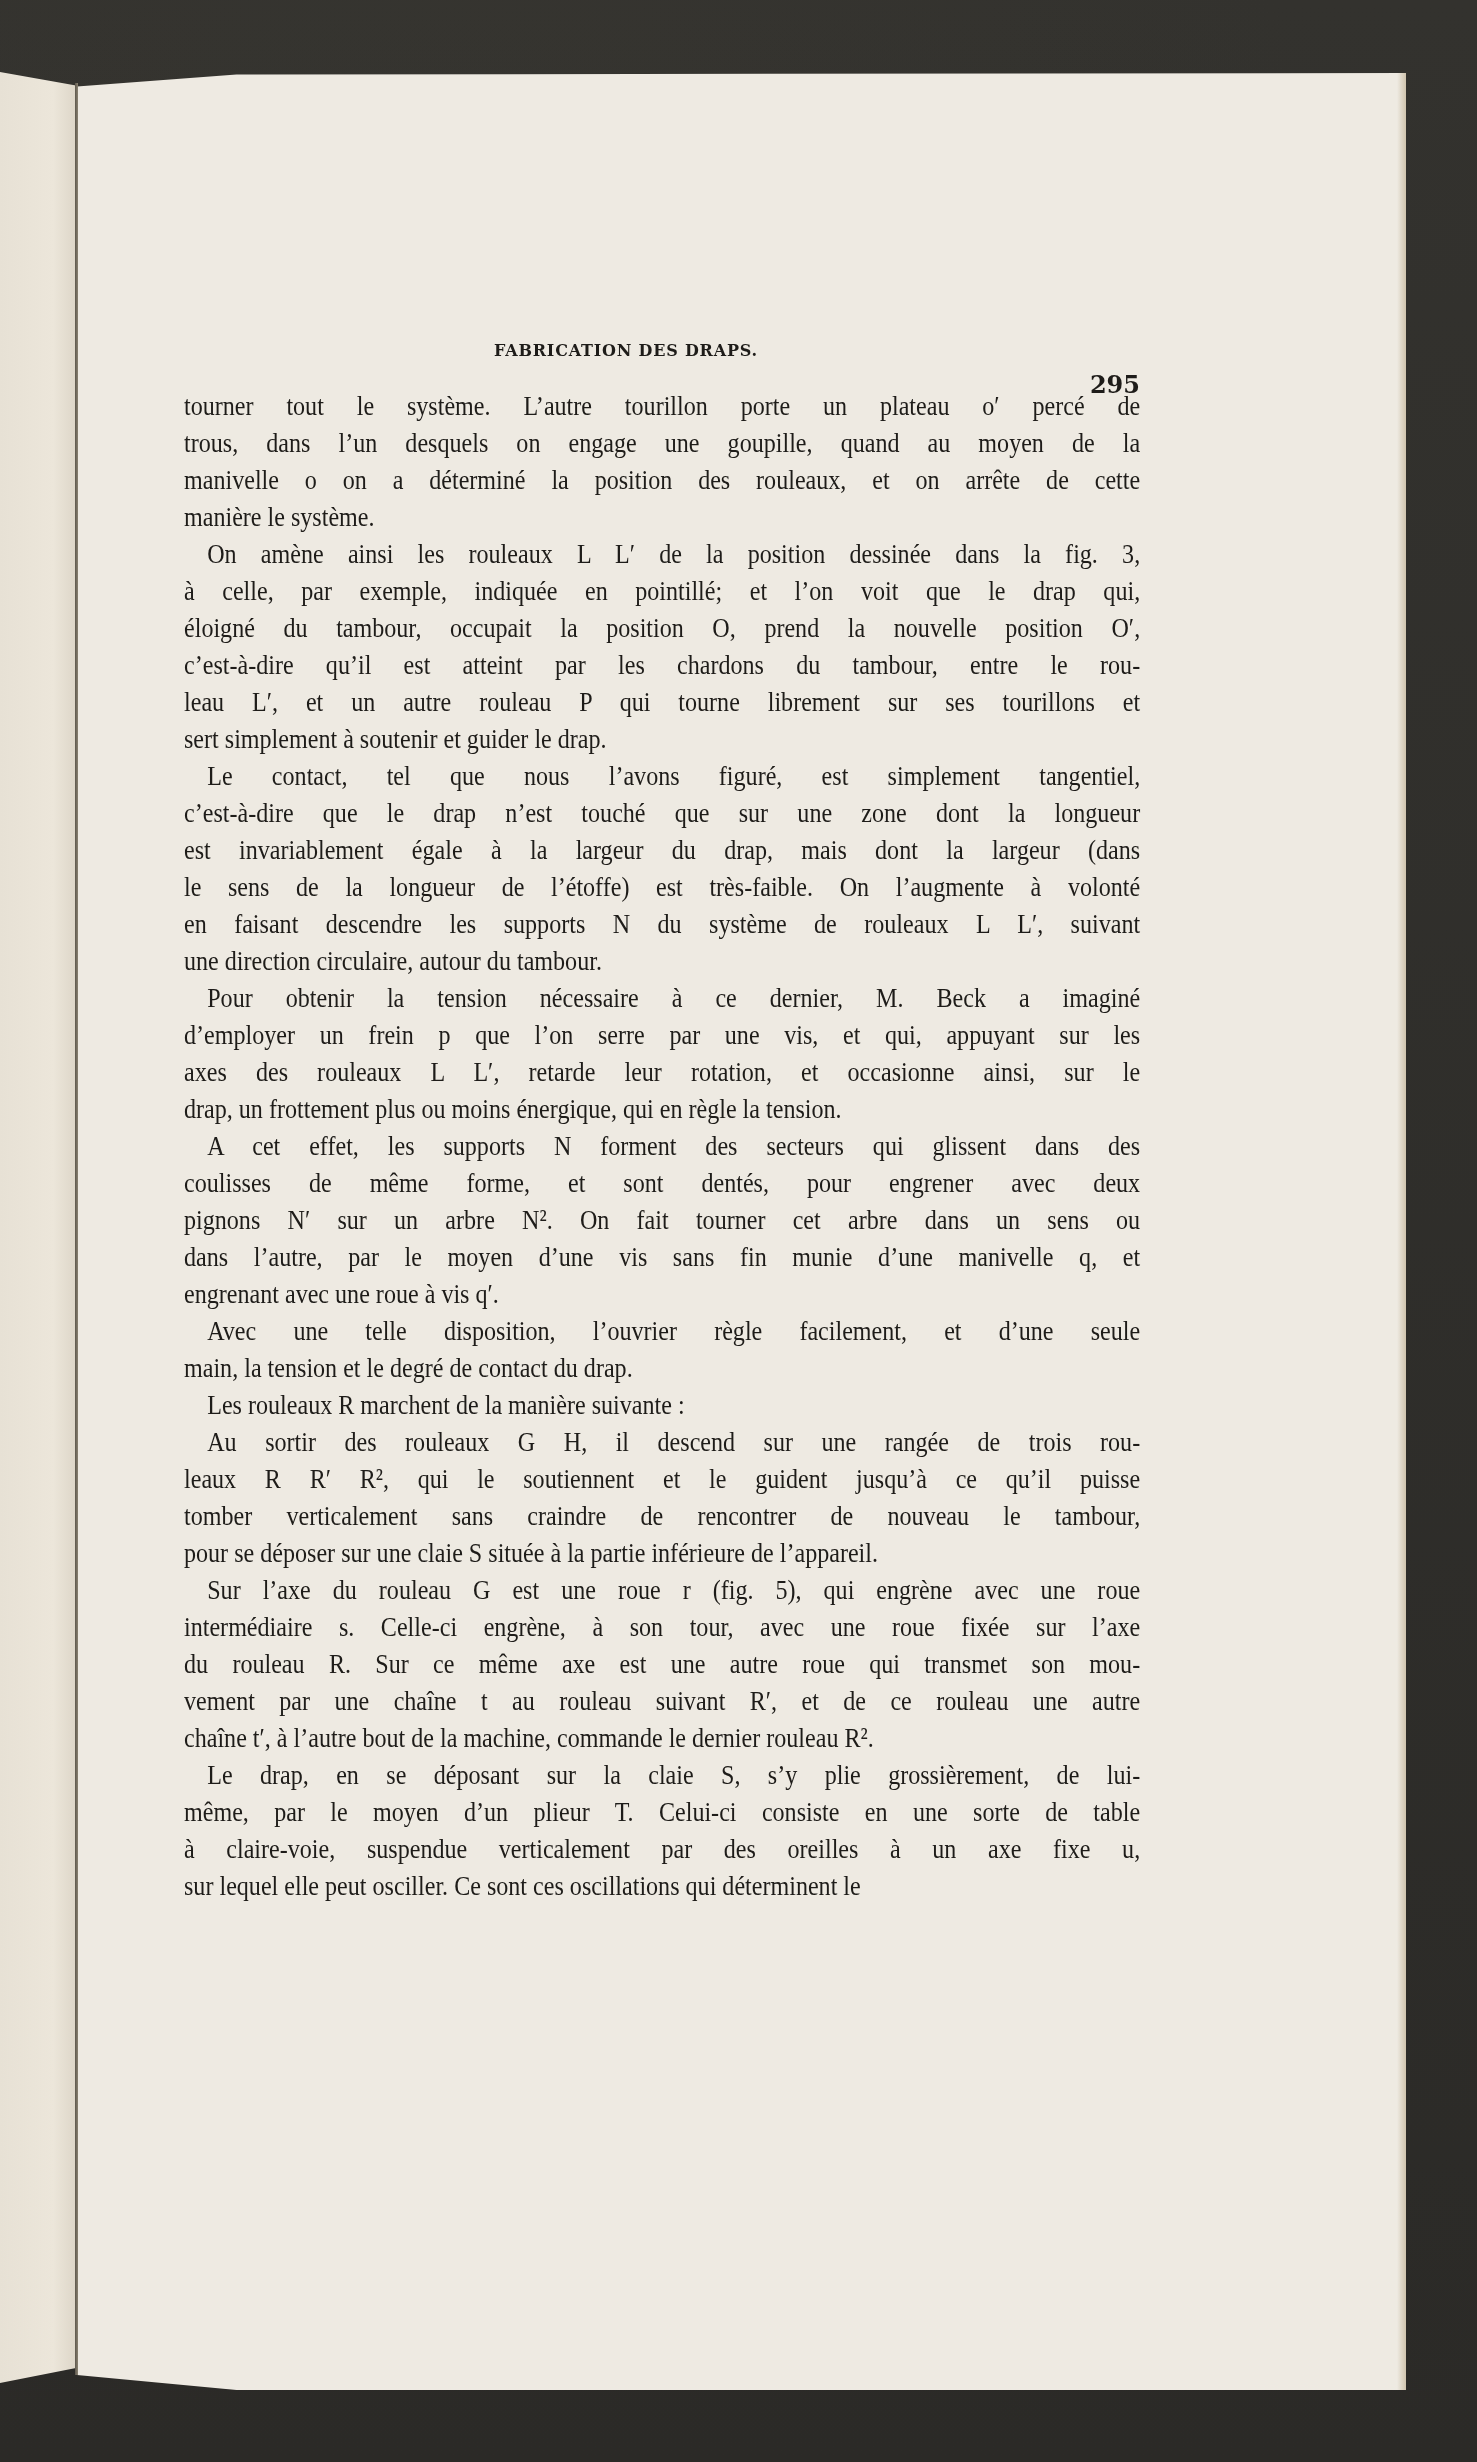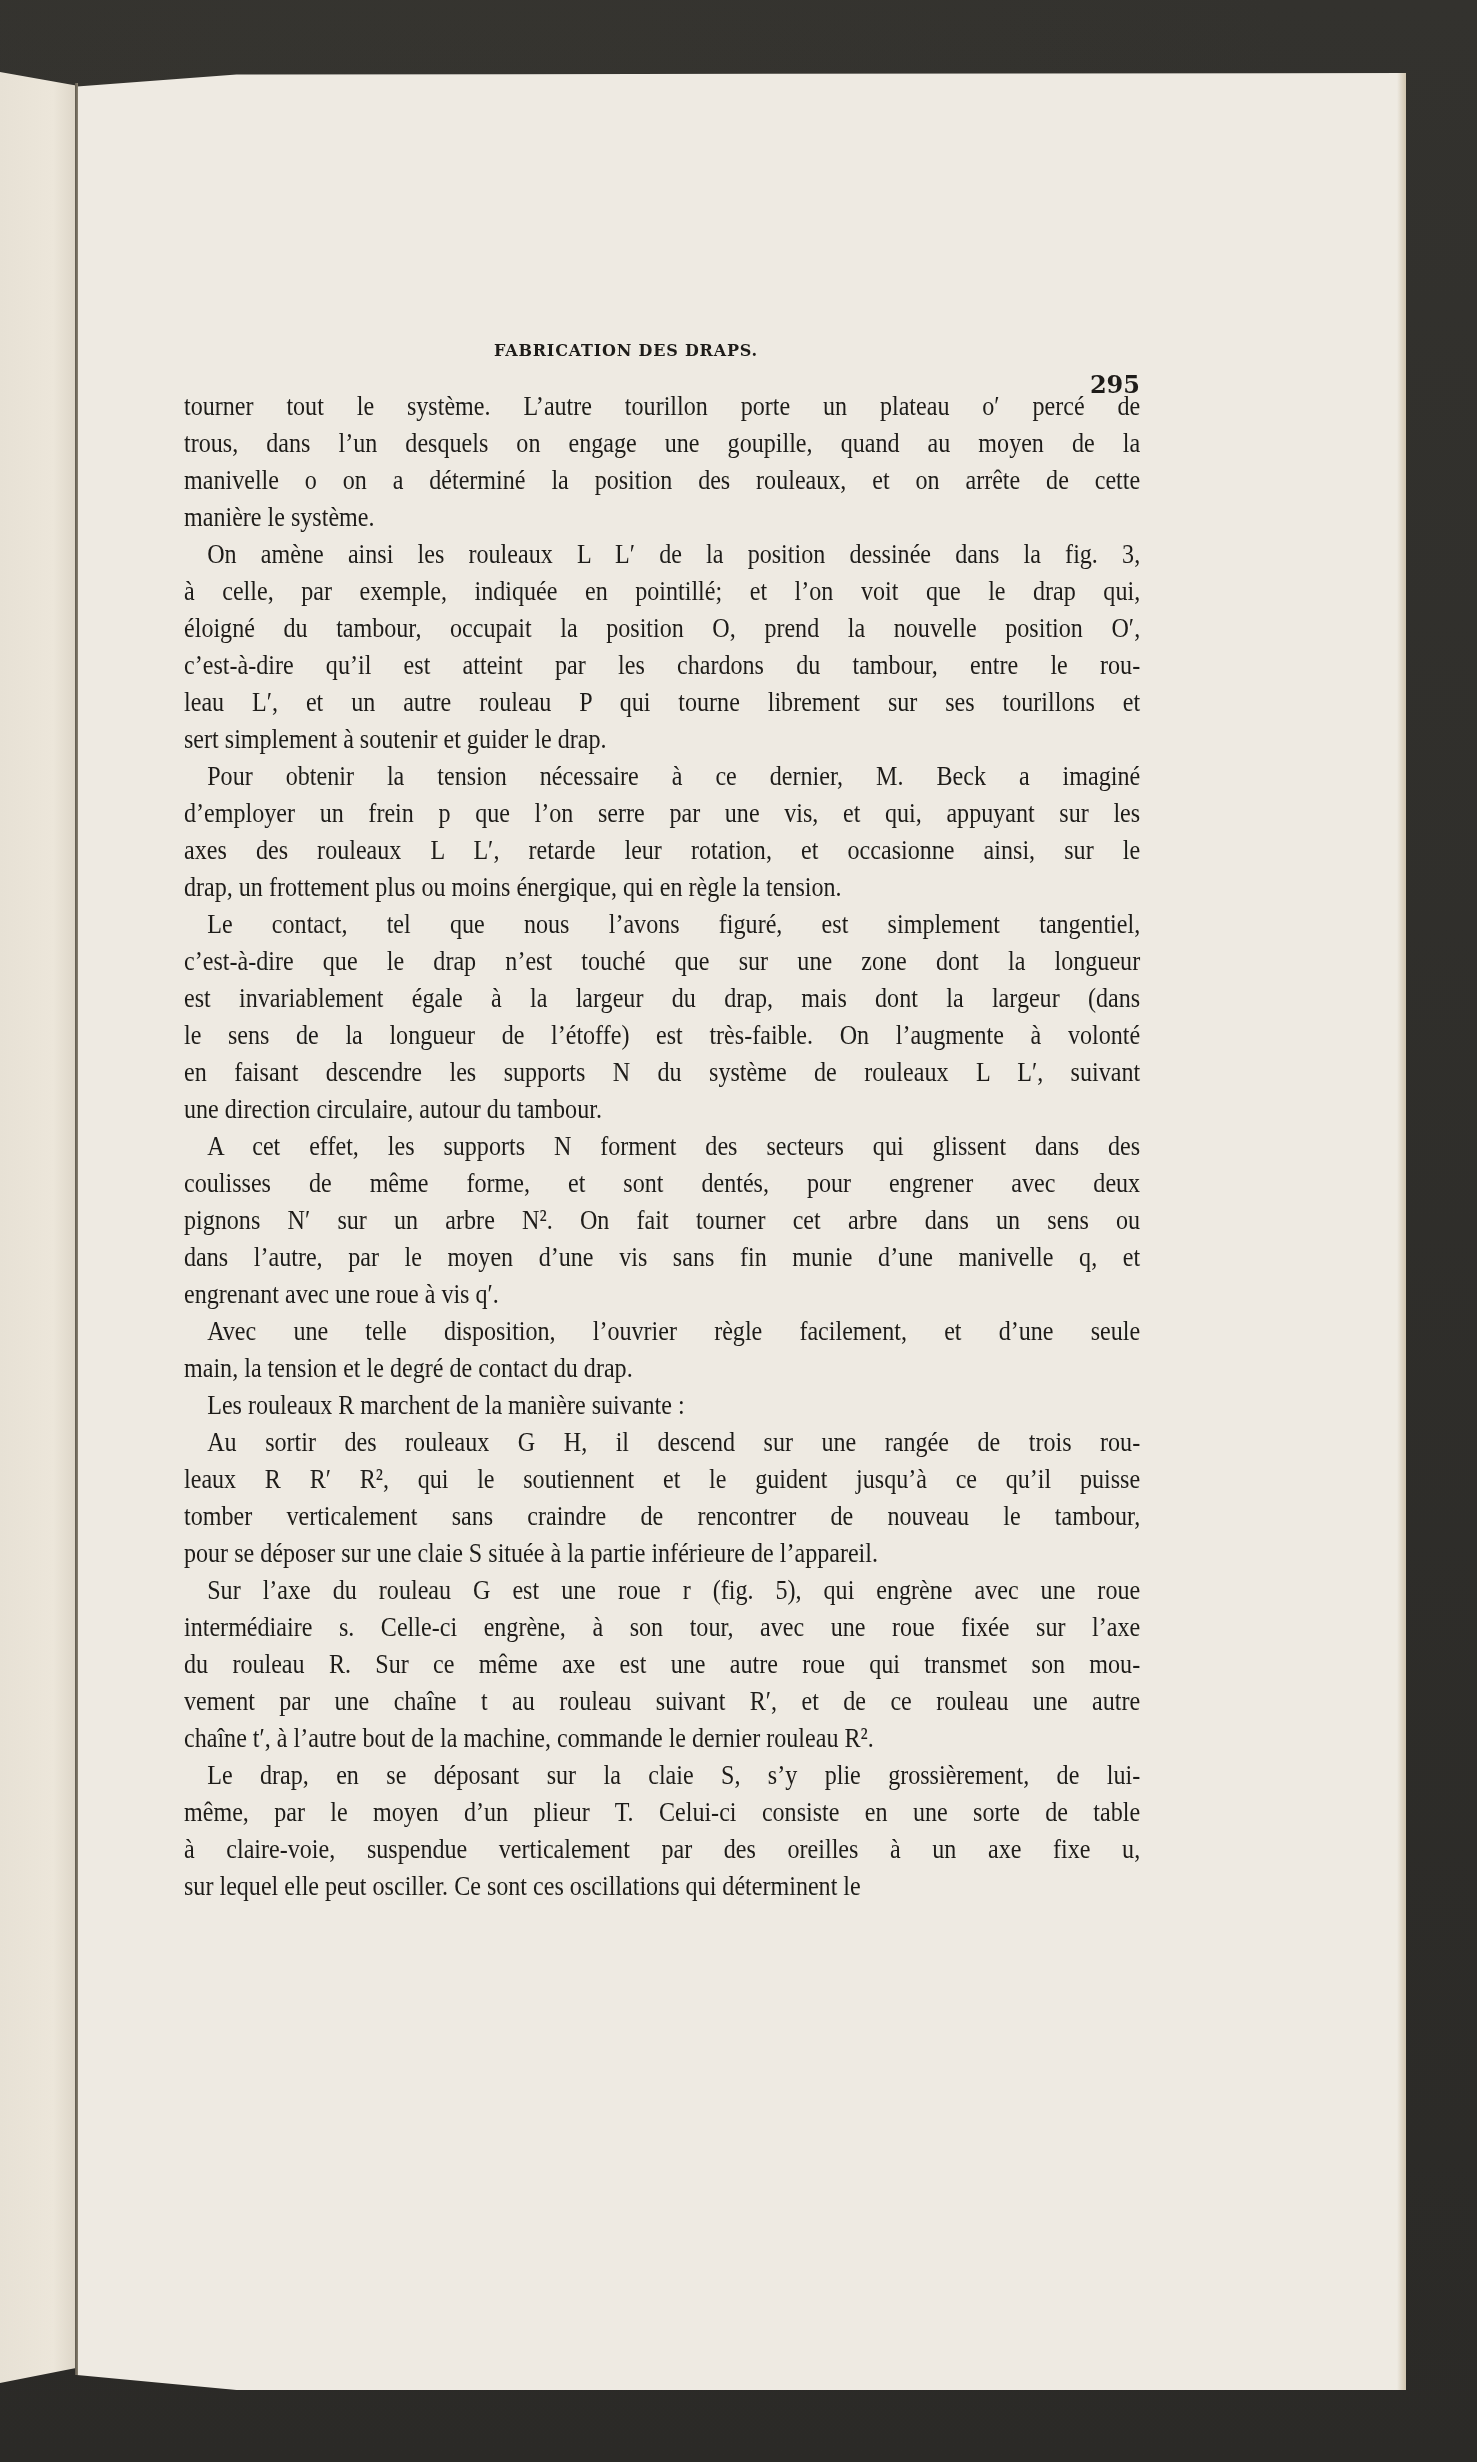--- a/index.html
+++ b/index.html
@@ -128,32 +128,32 @@
       </div>
       <div>
         <span class="line indent">On amène ainsi les rouleaux L L′ de la position dessinée dans la fig. 3,</span>
         <span class="line">à celle, par exemple, indiquée en pointillé; et l’on voit que le drap qui,</span>
         <span class="line">éloigné du tambour, occupait la position O, prend la nouvelle position O′,</span>
         <span class="line">c’est-à-dire qu’il est atteint par les chardons du tambour, entre le rou-</span>
         <span class="line">leau L′, et un autre rouleau P qui tourne librement sur ses tourillons et</span>
         <span class="line last">sert simplement à soutenir et guider le drap.</span>
       </div>
       <div>
-        <span class="line indent">Pour obtenir la tension nécessaire à ce dernier, M. Beck a imaginé</span>
-        <span class="line">d’employer un frein p que l’on serre par une vis, et qui, appuyant sur les</span>
-        <span class="line">axes des rouleaux L L′, retarde leur rotation, et occasionne ainsi, sur le</span>
-        <span class="line last">drap, un frottement plus ou moins énergique, qui en règle la tension.</span>
-      </div>
-      <div>
         <span class="line indent">Le contact, tel que nous l’avons figuré, est simplement tangentiel,</span>
         <span class="line">c’est-à-dire que le drap n’est touché que sur une zone dont la longueur</span>
         <span class="line">est invariablement égale à la largeur du drap, mais dont la largeur (dans</span>
         <span class="line">le sens de la longueur de l’étoffe) est très-faible. On l’augmente à volonté</span>
         <span class="line">en faisant descendre les supports N du système de rouleaux L L′, suivant</span>
         <span class="line last">une direction circulaire, autour du tambour.</span>
+      </div>
+      <div>
+        <span class="line indent">Pour obtenir la tension nécessaire à ce dernier, M. Beck a imaginé</span>
+        <span class="line">d’employer un frein p que l’on serre par une vis, et qui, appuyant sur les</span>
+        <span class="line">axes des rouleaux L L′, retarde leur rotation, et occasionne ainsi, sur le</span>
+        <span class="line last">drap, un frottement plus ou moins énergique, qui en règle la tension.</span>
       </div>
       <div>
         <span class="line indent">A cet effet, les supports N forment des secteurs qui glissent dans des</span>
         <span class="line">coulisses de même forme, et sont dentés, pour engrener avec deux</span>
         <span class="line">pignons N′ sur un arbre N². On fait tourner cet arbre dans un sens ou</span>
         <span class="line">dans l’autre, par le moyen d’une vis sans fin munie d’une manivelle q, et</span>
         <span class="line last">engrenant avec une roue à vis q′.</span>
       </div>
       <div>
         <span class="line indent">Avec une telle disposition, l’ouvrier règle facilement, et d’une seule</span>

